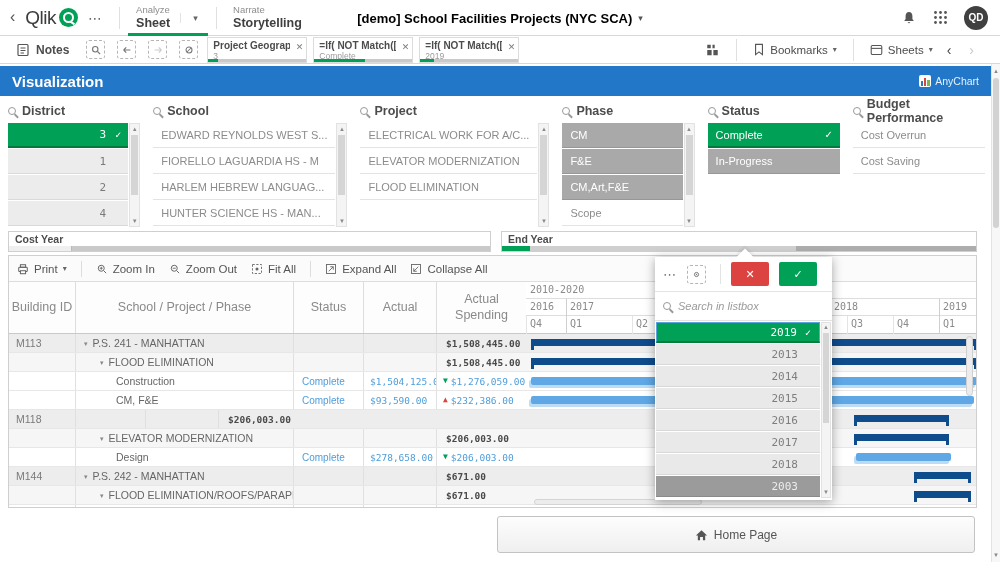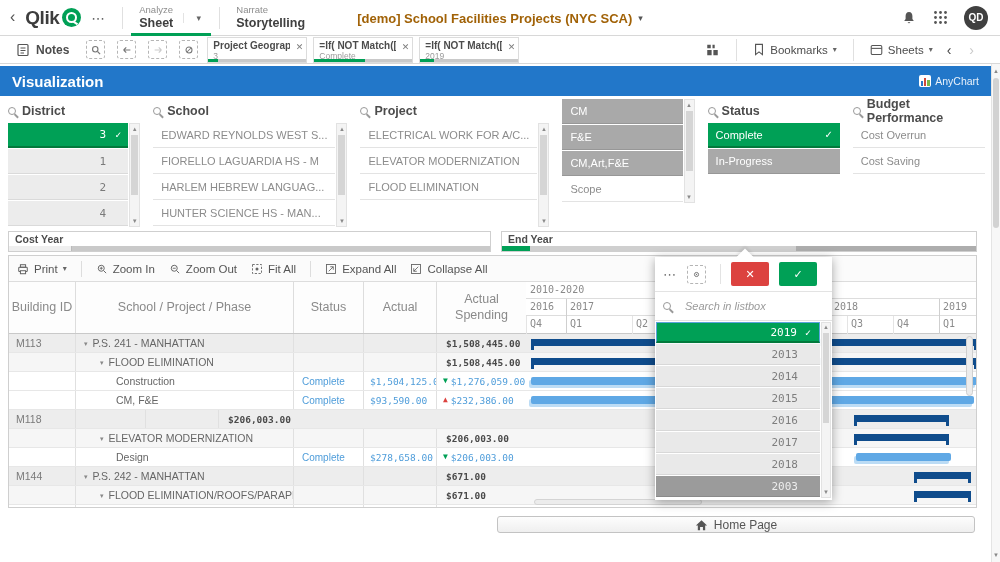--- a/index.html
+++ b/index.html
@@ -5,34 +5,34 @@
   :root{}
   *{box-sizing:border-box;margin:0;padding:0}
   html,body{width:1000px;height:562px;overflow:hidden}
   body{position:relative;font-family:"Liberation Sans","DejaVu Sans",sans-serif;background:#fff;color:#444;font-size:12px}
   svg{display:block}
 
   
   .app-bar{position:absolute;left:0;top:0;width:1000px;height:36px;background:#fff;border-bottom:1px solid #d8d8d8;display:flex;align-items:center}
   .back-chev{font-size:16px;color:#555;padding:0 10px 2px 10px;cursor:pointer}
   .qlik-logo{display:flex;align-items:center;gap:3px}
-  .qlik-word{font-weight:bold;font-size:19px;color:#3d3d3d;letter-spacing:-.5px}
+  .qlik-word{font-weight:normal;font-size:19px;color:#3d3d3d;letter-spacing:-.5px}
   .qlik-q{width:19px;height:19px;border-radius:50%;background:var(--accent_green);position:relative}
   .qlik-q::before{content:"";position:absolute;left:4px;top:4px;width:7px;height:7px;border:2px solid #fff;border-radius:50%}
   .qlik-q::after{content:"";position:absolute;right:3px;bottom:3px;width:5px;height:2px;background:#fff;transform:rotate(35deg)}
   .dots3{color:#666;font-size:14px;letter-spacing:1px;margin:0 10px}
   .vdiv{width:1px;height:22px;background:#e0e0e0;margin:0 6px}
   .nav-block{display:flex;align-items:center;position:relative;height:36px}
   .nav-two{display:flex;flex-direction:column;justify-content:center;padding:0 10px;line-height:1.15}
   .nav-kicker{font-size:9.5px;color:#8d8d8d}
   .nav-main{font-size:12.5px;font-weight:bold;color:#404040}
   .nav-caret-box{width:30px;display:flex;align-items:center;justify-content:center;border-left:1px solid #e3e3e3;color:#666;font-size:9px}
   .nav-underline{position:absolute;left:2px;right:2px;bottom:0;height:3px;background:var(--accent_green)}
   .app-title{position:absolute;left:0;right:0;top:0;height:36px;display:flex;align-items:center;justify-content:center;gap:6px;pointer-events:none}
-  .app-title b{font-size:13px;color:#a16207}
+  .app-title b{font-size:13px;color:#000000}
   .app-title .crt{font-size:9px;color:#555}
   .bar-right{margin-left:auto;display:flex;align-items:center;gap:16px;padding-right:12px}
   .avatar{width:24px;height:24px;border-radius:50%;background:#404040;color:#fff;font-size:10px;font-weight:bold;display:flex;align-items:center;justify-content:center}
 
   
   .sel-toolbar{position:absolute;left:0;top:36px;width:1000px;height:28px;background:#fff;border-bottom:1px solid #d8d8d8;display:flex;align-items:center;padding:0 8px;gap:6px}
   .notes-btn{display:flex;align-items:center;gap:6px;font-size:12px;font-weight:bold;color:#4c4c4c;padding:0 8px;cursor:pointer}
   .selico{width:19px;height:19px;border:1px dashed #b5b5b5;border-radius:3px;display:flex;align-items:center;justify-content:center;margin:0 3px;cursor:pointer}
   .chip{width:100px;height:26px;border:1px solid #dcdcdc;background:#fff;position:relative;padding:2px 16px 0 5px;cursor:pointer;overflow:hidden}
   .chip-title{font-size:10px;font-weight:bold;color:#4c4c4c;white-space:nowrap;overflow:hidden}
@@ -122,36 +122,36 @@
 
   
   .popup{position:absolute;left:655px;top:257px;width:177px;background:rgba(255,255,255,.97);box-shadow:0 2px 10px rgba(0,0,0,.35);z-index:20}
   .popup-arrow{position:absolute;left:84px;top:-6px;width:12px;height:12px;background:#fff;transform:rotate(45deg);box-shadow:-2px -2px 3px rgba(0,0,0,.08)}
   .pp-head{height:34px;display:flex;align-items:center;padding:0 8px;gap:10px;position:relative;background:#fff}
   .pp-dots{color:#777;font-size:13px;letter-spacing:1px;cursor:pointer}
   .pp-div{width:1px;height:20px;background:#e3e3e3;margin-left:4px}
   .pp-btn{width:38px;height:24px;border-radius:2px;display:flex;align-items:center;justify-content:center;color:#fff;font-size:11px;font-weight:bold;cursor:pointer}
   .pp-btn.cancel{background:var(--negative_red)}
   .pp-btn.confirm{background:var(--accent_green)}
-  .pp-search{height:30px;border-top:1px solid #e3e3e3;border-bottom:1px solid #e3e3e3;display:flex;align-items:center;gap:14px;padding:12px 8px;background:#fff}
+  .pp-search{height:30px;border-top:1px solid #e3e3e3;border-bottom:1px solid #e3e3e3;display:flex;align-items:center;gap:7px;padding:12px 8px;background:#fff}
   .pp-search input{border:none;outline:none;width:120px;font-size:11px;font-style:italic;color:#555;background:transparent;font-family:"Liberation Sans","DejaVu Sans",sans-serif}
   .pp-search input::placeholder{color:#9a9a9a}
   .pp-list{position:relative;padding:1px 12px 2px 1px}
   .pp-row{height:21px;margin-bottom:1px;display:flex;align-items:center;justify-content:flex-end;padding-right:22px;font-size:11px;font-family:"DejaVu Sans Mono",monospace;position:relative;cursor:pointer}
   .pp-row.dim{background:#e9e9e9;color:#7e7e7e;border-bottom:1px solid #d8d8d8}
   .pp-row.exc{background:#9b9b9b;color:#ededed;border-bottom:1px solid #8a8a8a}
   .pp-row.sel{background:var(--accent_green);color:#fff;border:1px solid #5ba3dd;border-bottom:2px solid #027a3c}
   .pp-row.sel::after{content:"✓";position:absolute;right:8px;font-size:10px;font-weight:bold}
   .pp-sb{position:absolute;right:1px;top:1px;bottom:2px;width:10px;background:#f4f4f4;border:1px solid #e2e2e2}
   .pp-sb .up,.pp-sb .dn{position:absolute;left:0;right:0;text-align:center;font-size:6px;color:#8a8a8a;line-height:9px;cursor:pointer}
   .pp-sb .up{top:0}.pp-sb .dn{bottom:0}
   .pp-sb .th{position:absolute;left:1px;right:1px;top:10px;height:90px;background:#d5d5d5}
 
   
-  .home-btn{position:absolute;left:497px;top:516px;width:478px;height:17px;border:1px solid #c3c3c3;border-radius:3px;background:linear-gradient(#fdfdfd,#efefef);display:flex;align-items:center;justify-content:center;gap:6px;font-size:12px;color:#555;cursor:pointer}
+  .home-btn{position:absolute;left:497px;top:516px;width:478px;height:37px;border:1px solid #c3c3c3;border-radius:3px;background:linear-gradient(#fdfdfd,#efefef);display:flex;align-items:center;justify-content:center;gap:6px;font-size:12px;color:#555;cursor:pointer}
   .page-sb{position:absolute;right:0;top:64px;width:9px;bottom:0;background:#f7f7f7;border-left:1px solid #e4e4e4}
   .page-sb .up,.page-sb .dn{position:absolute;left:0;right:0;text-align:center;font-size:6px;color:#888;line-height:10px;cursor:pointer}
   .page-sb .up{top:2px}.page-sb .dn{bottom:2px}
   .page-sb .th{position:absolute;left:1px;right:1px;top:14px;height:150px;border-radius:3px;background:#d2d2d2;cursor:pointer}
 </style>
 </head>
 <body>
 
 <div class="app-bar">
   <span class="back-chev">‹</span>
@@ -399,20 +399,24 @@
 
         <div class="lb-sb sbx" style="display: block;">
           <span class="up">▲</span>
           <span class="th"></span>
           <span class="dn">▼</span>
         </div>
       </div>
     </div>
 
     <div>
+      <div class="f-head">
+        <span class="mag"></span>
+        <span>Phase</span>
+      </div>
       <div class="lb scroll">
 
           <div class="lb-row alt">
             <span>CM</span>
           </div>
 
           <div class="lb-row alt">
             <span>F&amp;E</span>
           </div>
 

